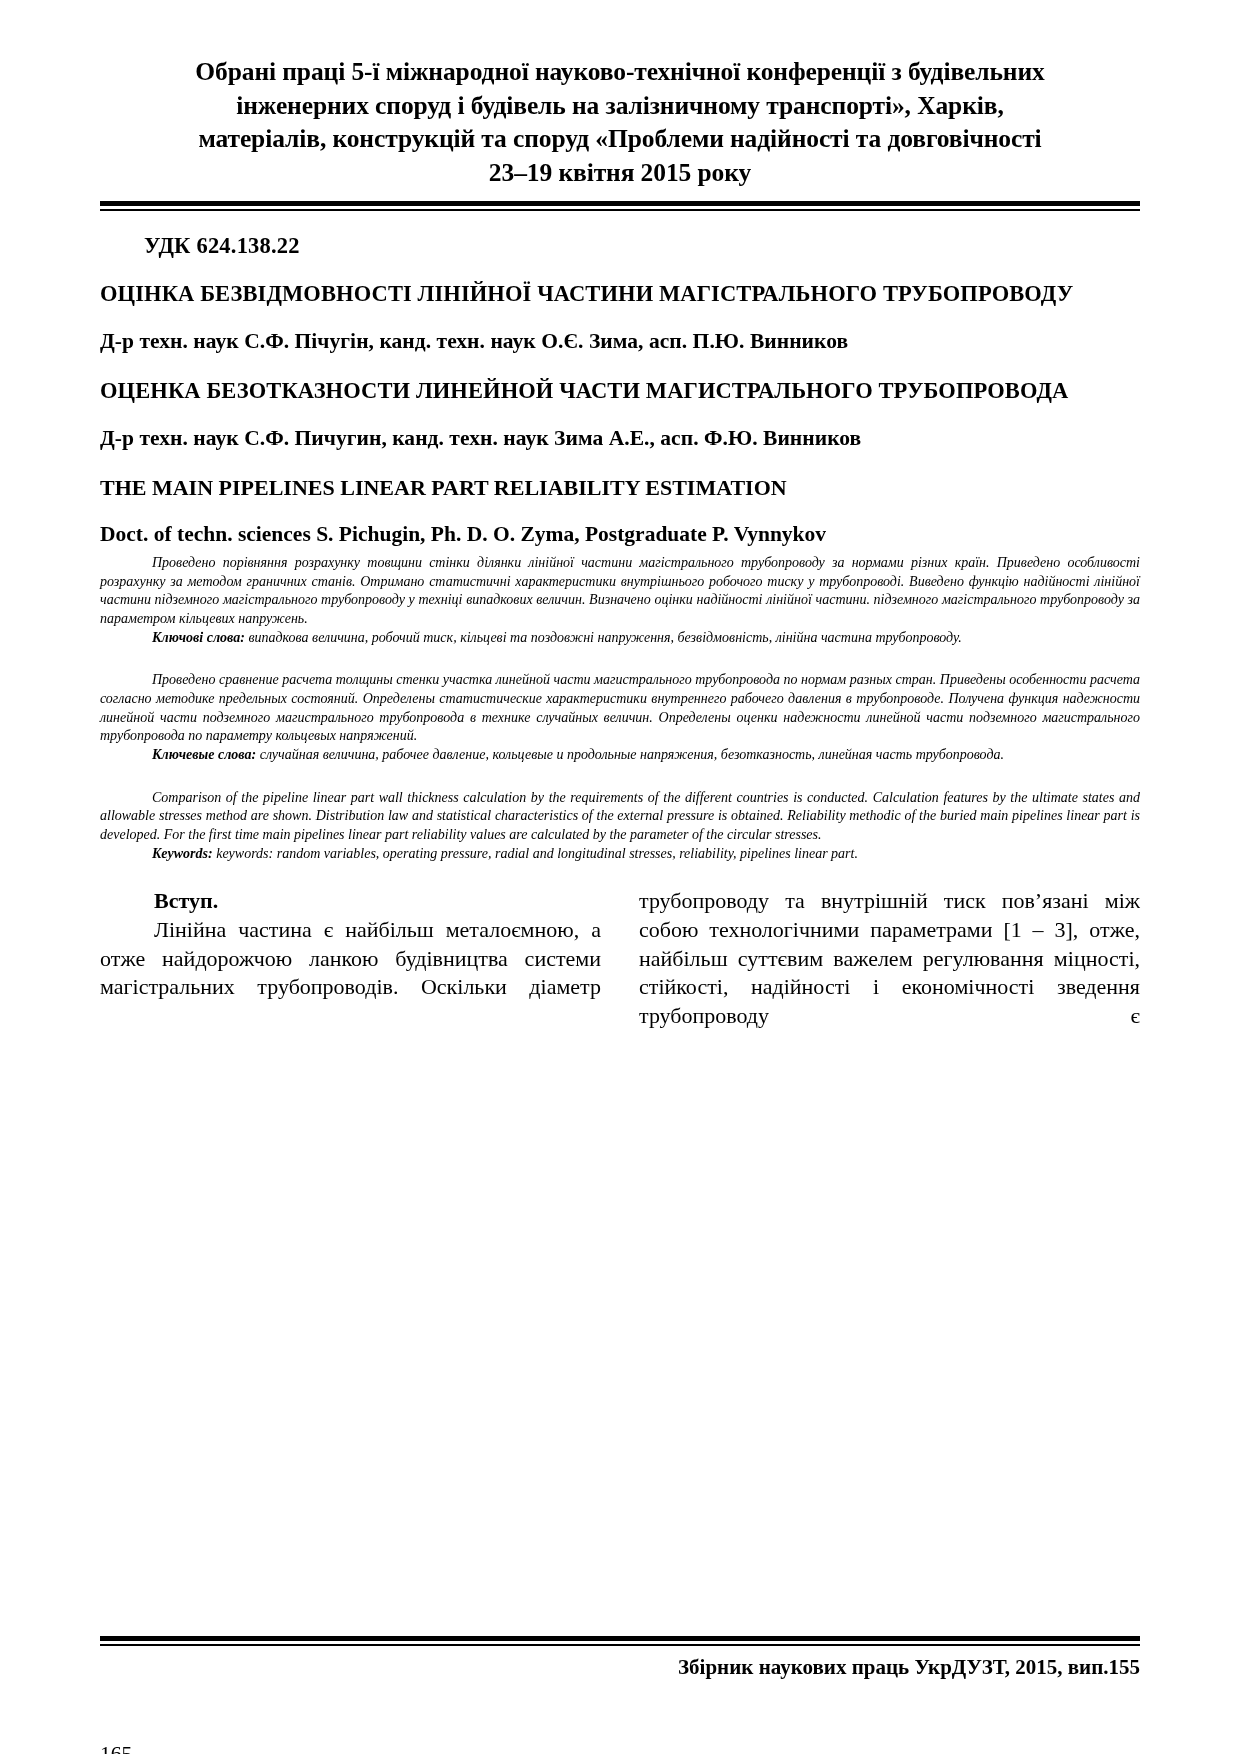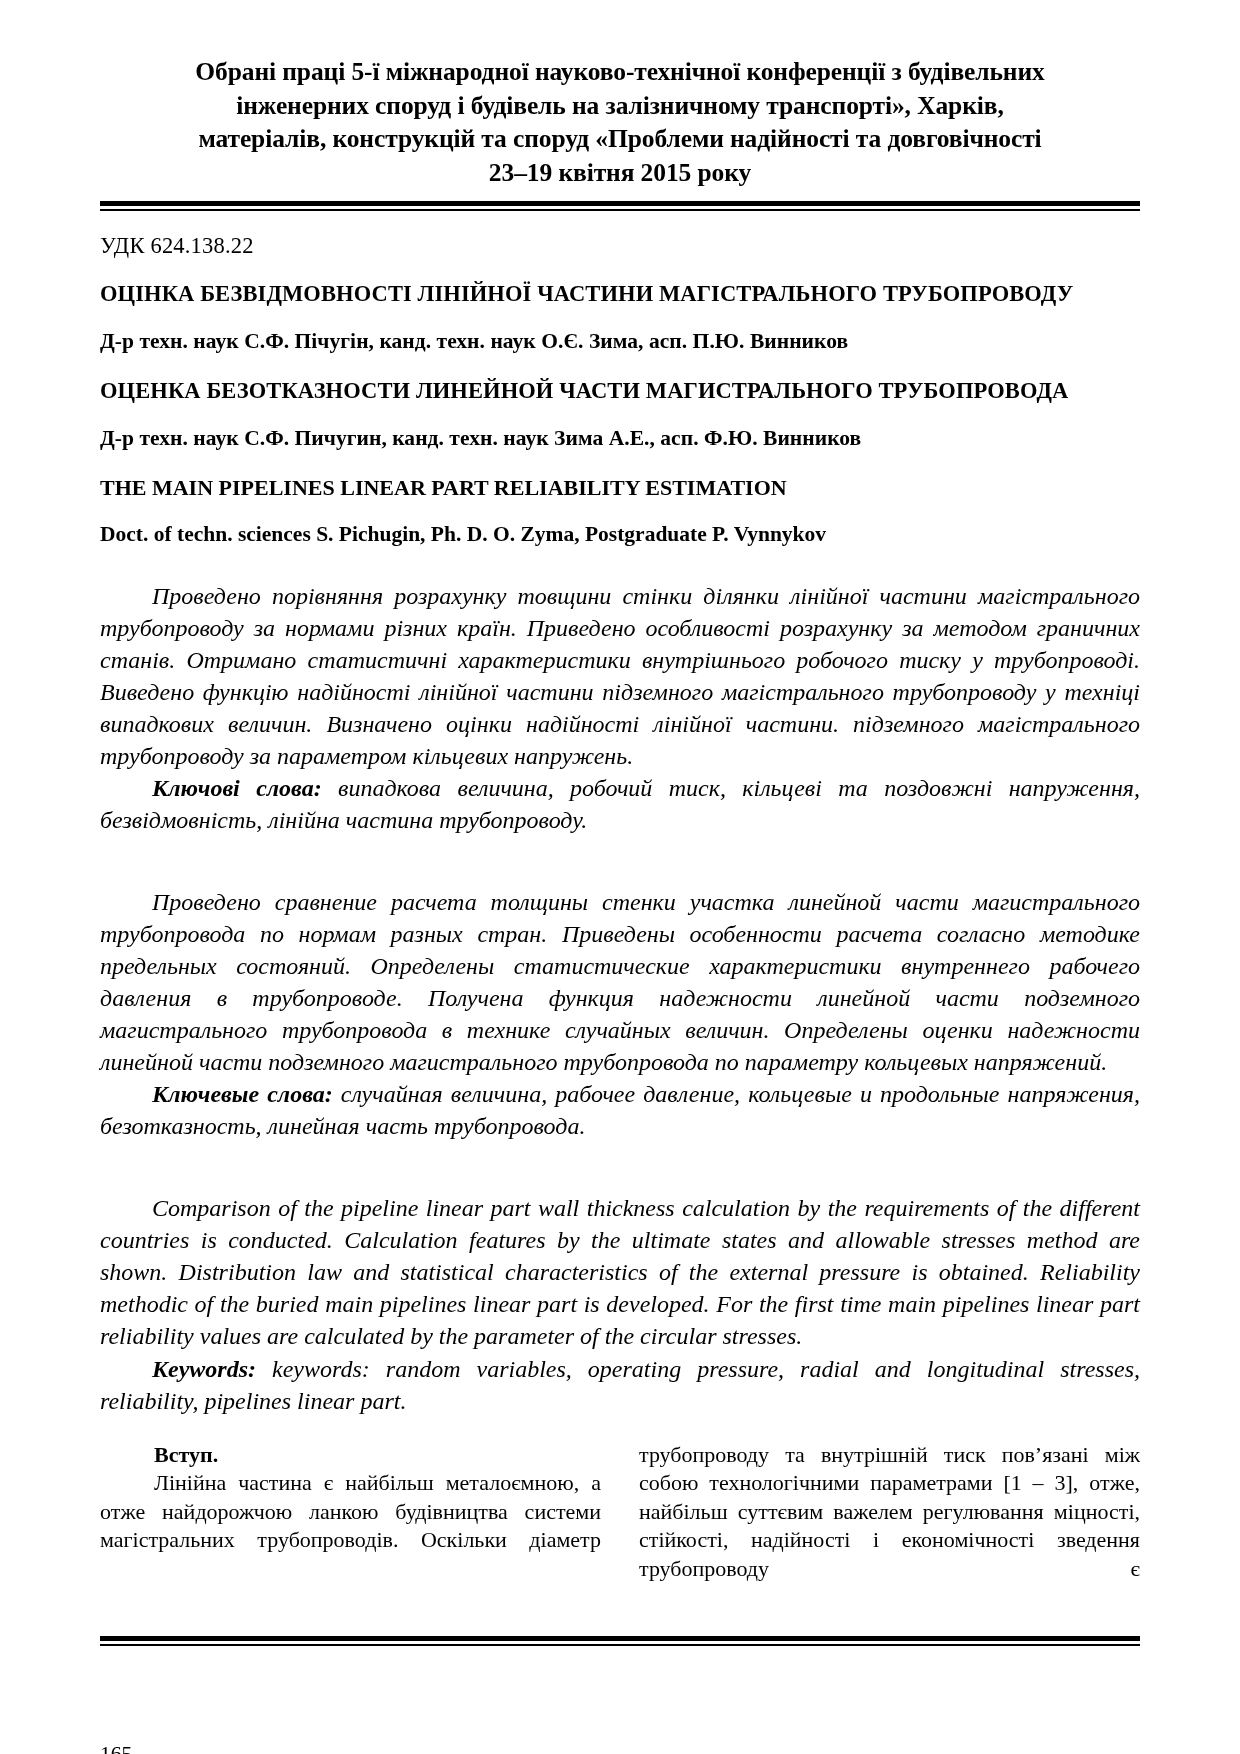--- a/index.html
+++ b/index.html
@@ -56,24 +56,25 @@
     height: 3px;
     background: #fff;
   }
   .double-rule .thin {
     height: 2px;
     background: #000;
   }
 
   
   .udk {
-    font-weight: normal;
+    font-weight: bold;
     font-size: 22.5px;
     margin-top: 22px;
     letter-spacing: 0.2px;
+    margin-left: 44px;
   }
 
   h1.title {
     font-weight: bold;
     font-size: 22.5px;
     line-height: 1.26;
     margin: 21px 0 0 0;
     letter-spacing: 0.1px;
     text-transform: none;
   }
@@ -93,25 +94,25 @@
   .authors-en {
     font-weight: bold;
     font-size: 21.5px;
     line-height: 1.3;
     margin-top: 19px;
   }
 
   
   .abstract {
     font-style: italic;
-    font-size: 24px;
+    font-size: 14px;
     line-height: 1.335;
     text-align: justify;
     text-justify: inter-word;
-    margin-top: 31px;
+    margin-top: 5px;
   }
   .abstract p {
     margin: 0;
     text-indent: 52px;
   }
   .abstract p.kw {
     text-indent: 52px;
   }
   .abstract .kwlabel {
     font-weight: bold;
@@ -236,15 +237,16 @@
     </div>
 
   </div>
 
   <div class="footer-rule">
     <div class="thick"></div>
     <div class="gap"></div>
     <div class="thin"></div>
   </div>
 
+  <div class="footer-text">Збірник наукових праць УкрДУЗТ, 2015, вип.155</div>
   <div class="page-number">165</div>
 
 </div>
 
 </body></html>

